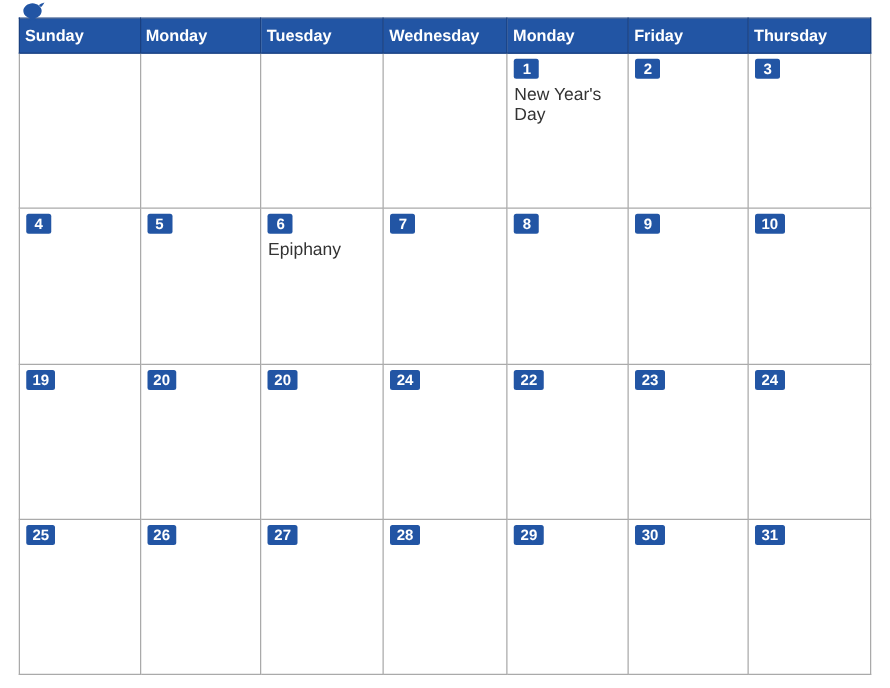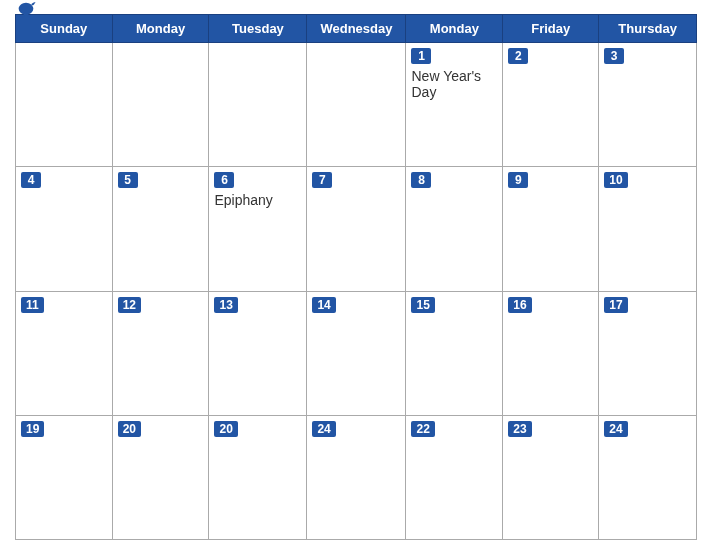--- a/index.html
+++ b/index.html
@@ -74,21 +74,21 @@
 
     .calendar {
       width: 100%;
       border-collapse: collapse;
       flex: 1;
     }
 
     .calendar thead tr th {
       background-color: #2255a4;
       color: white;
-      text-align: center;
+      text-align: left;
       padding: 6px 4px;
       font-size: 13px;
       font-weight: bold;
       border: 1px solid #1a4080;
     }
 
     .calendar tbody tr td {
       border: 1px solid #aaa;
       vertical-align: top;
       padding: 3px 5px;
@@ -164,31 +164,31 @@
       <tr>
         <td><span class="day-number">4</span></td>
         <td><span class="day-number">5</span></td>
         <td><span class="day-number">6</span><div class="holiday-name">Epiphany</div></td>
         <td><span class="day-number">7</span></td>
         <td><span class="day-number">8</span></td>
         <td><span class="day-number">9</span></td>
         <td><span class="day-number">10</span></td>
       </tr>
       <tr>
-        <td><span class="day-number">11</span></td>
-        <td><span class="day-number">12</span></td>
-        <td><span class="day-number">13</span></td>
-        <td><span class="day-number">14</span></td>
-        <td><span class="day-number">15</span></td>
-        <td><span class="day-number">16</span></td>
-        <td><span class="day-number">17</span></td>
-      </tr>
-      <tr>
         <td><span class="day-number">19</span></td>
         <td><span class="day-number">20</span></td>
         <td><span class="day-number">20</span></td>
         <td><span class="day-number">24</span></td>
         <td><span class="day-number">22</span></td>
         <td><span class="day-number">23</span></td>
         <td><span class="day-number">24</span></td>
       </tr>
+      <tr>
+        <td><span class="day-number">25</span></td>
+        <td><span class="day-number">26</span></td>
+        <td><span class="day-number">27</span></td>
+        <td><span class="day-number">28</span></td>
+        <td><span class="day-number">29</span></td>
+        <td><span class="day-number">30</span></td>
+        <td><span class="day-number">31</span></td>
+      </tr>
     </tbody>
 </table>
 
 </body></html>

